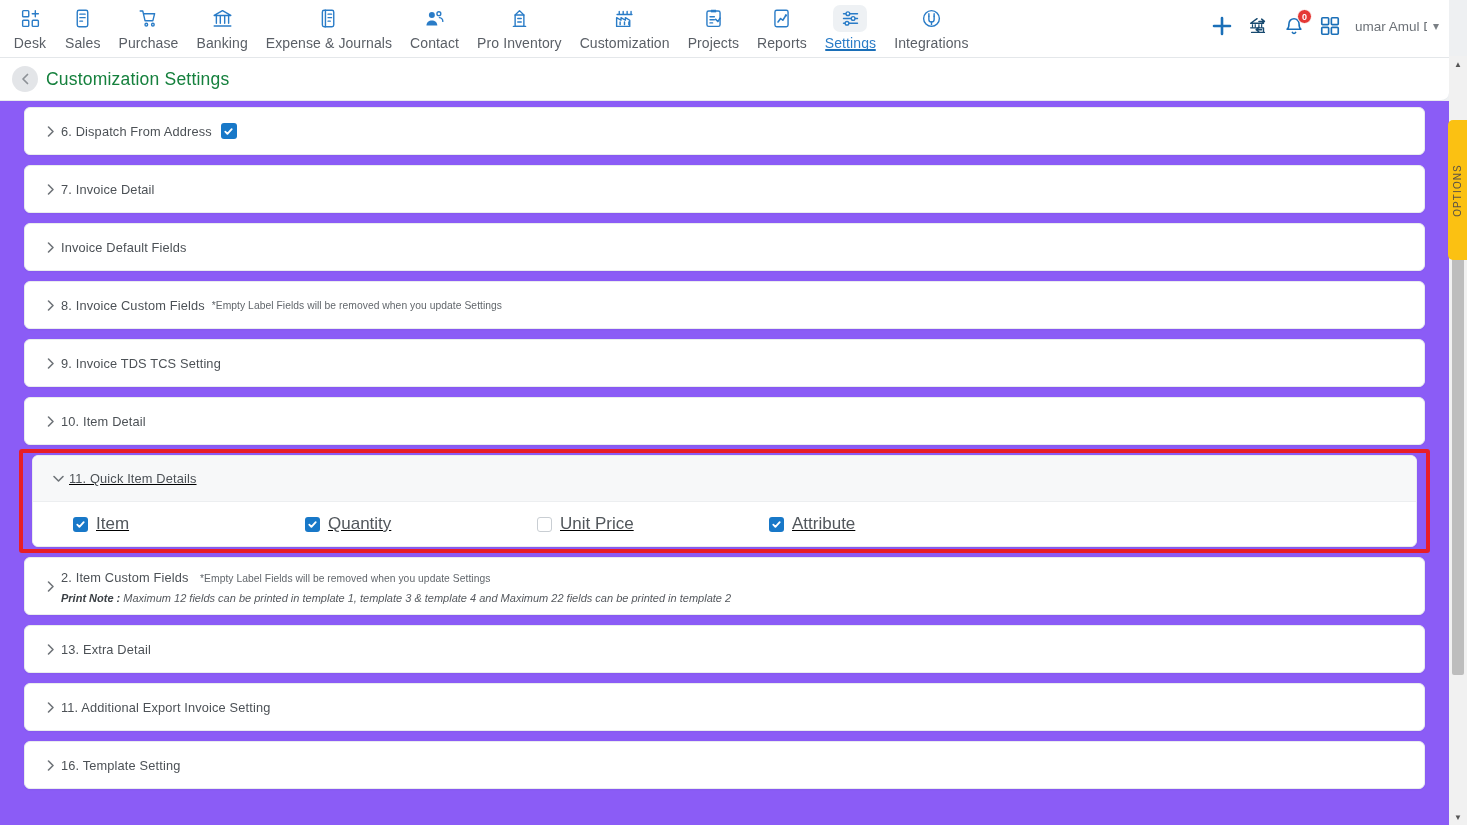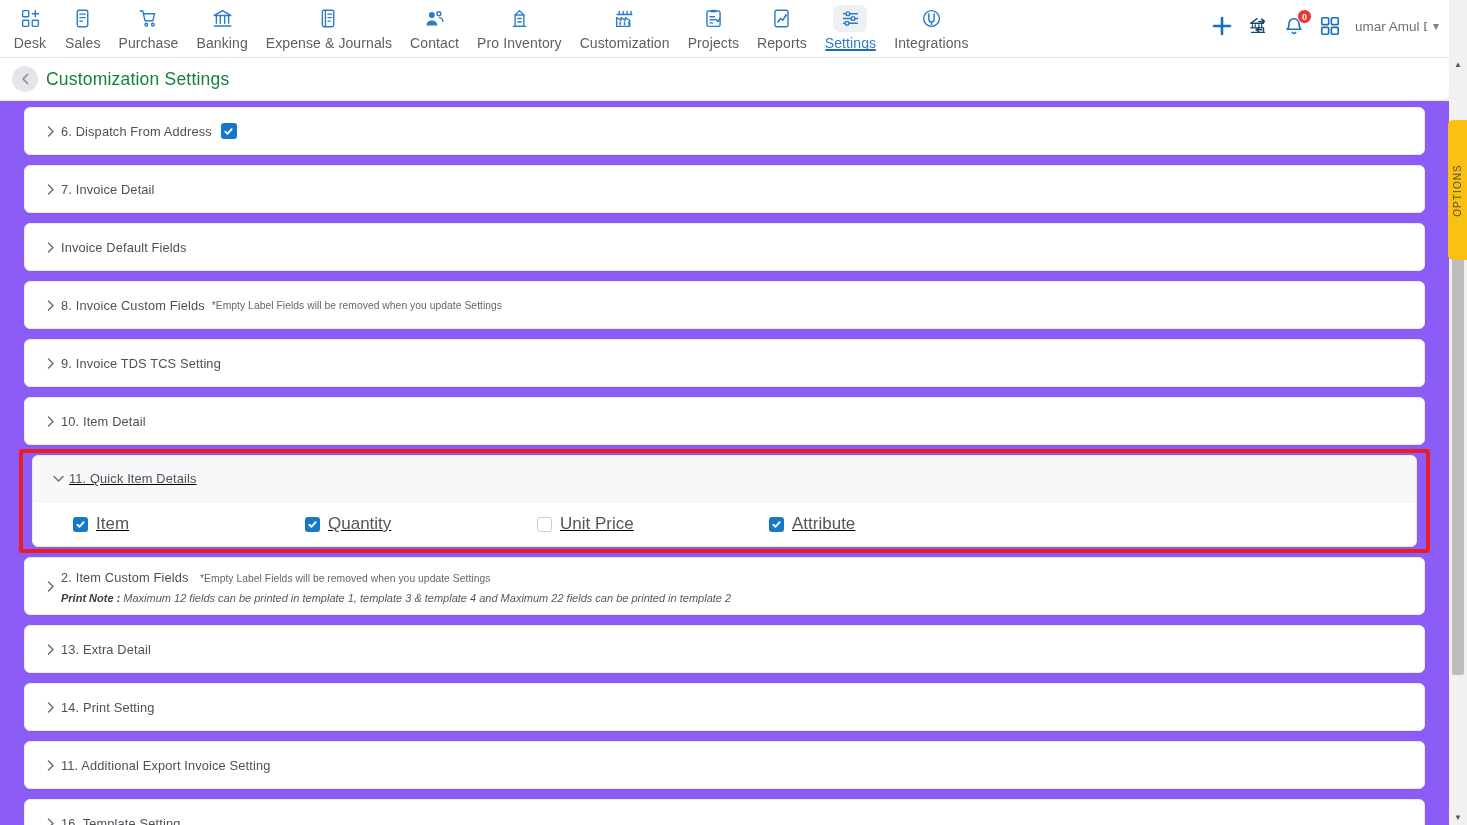--- a/index.html
+++ b/index.html
@@ -536,30 +536,20 @@
             <span class="card-title">13. Extra Detail</span>
           </div>
         </div>
         <div class="card">
           <div class="card-head">
             <span class="chev">
               <svg width="13" height="13" viewBox="0 0 13 13" fill="none" stroke="#6f7479" stroke-width="1.6" stroke-linecap="round" stroke-linejoin="round">
                 <path d="M4.5 2 L9 6.5 L4.5 11"></path>
               </svg>
             </span>
-            <span class="card-title">14. Print Setting</span>
-          </div>
-        </div>
-        <div class="card">
-          <div class="card-head">
-            <span class="chev">
-              <svg width="13" height="13" viewBox="0 0 13 13" fill="none" stroke="#6f7479" stroke-width="1.6" stroke-linecap="round" stroke-linejoin="round">
-                <path d="M4.5 2 L9 6.5 L4.5 11"></path>
-              </svg>
-            </span>
             <span class="card-title">11. Additional Export Invoice Setting</span>
           </div>
         </div>
         <div class="card">
           <div class="card-head">
             <span class="chev">
               <svg width="13" height="13" viewBox="0 0 13 13" fill="none" stroke="#6f7479" stroke-width="1.6" stroke-linecap="round" stroke-linejoin="round">
                 <path d="M4.5 2 L9 6.5 L4.5 11"></path>
               </svg>
             </span>

